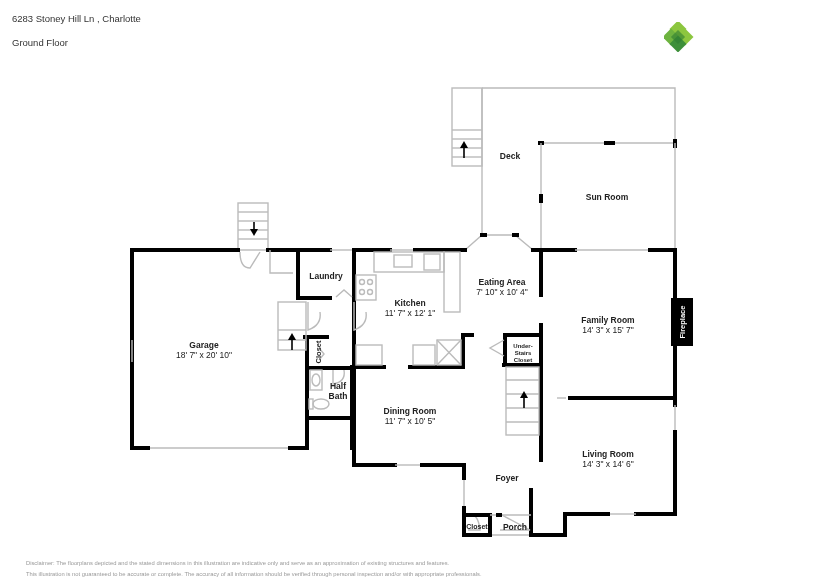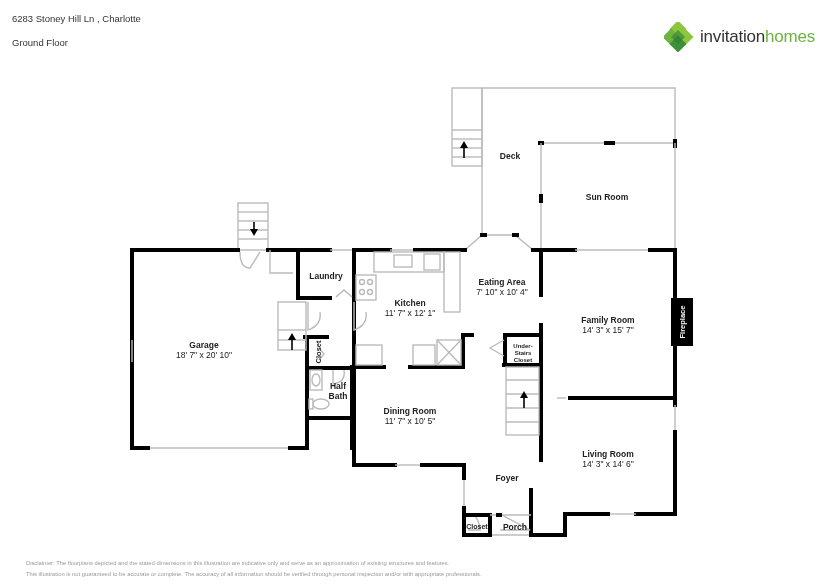--- a/index.html
+++ b/index.html
@@ -27,21 +27,20 @@
 <div id="floor" class="hdr">Ground Floor</div>
 
 <div class="logo">
   <svg width="30" height="30" viewBox="0 0 30 30" style="position:static">
     <rect x="8" y="1" width="12" height="12" transform="rotate(45 14 7)" fill="#8cc63f"></rect>
     <rect x="1" y="9" width="12" height="12" transform="rotate(45 7 15)" fill="#6db33f"></rect>
     <rect x="15" y="9" width="12" height="12" transform="rotate(45 21 15)" fill="#8cc63f"></rect>
     <rect x="8" y="16" width="12" height="12" transform="rotate(45 14 22)" fill="#3d8f3a"></rect>
     <rect x="9" y="10" width="10" height="10" transform="rotate(45 14 15)" fill="#2e7d32" opacity="0.6"></rect>
   </svg>
-  <span class="logo-text"><span class="a">invitation</span><span class="b">homes</span></span>
 </div>
 
 <svg width="831" height="588" viewBox="0 0 831 588">
 
   <g>
     <polyline class="g" points="482,88 675,88 675,140"></polyline>
     <polyline class="g" points="482,88 482,233"></polyline>
     <rect class="g" x="452" y="88" width="30" height="78"></rect>
     <line class="g" x1="452" y1="130" x2="482" y2="130"></line>
     <line class="g" x1="452" y1="139" x2="482" y2="139"></line>

